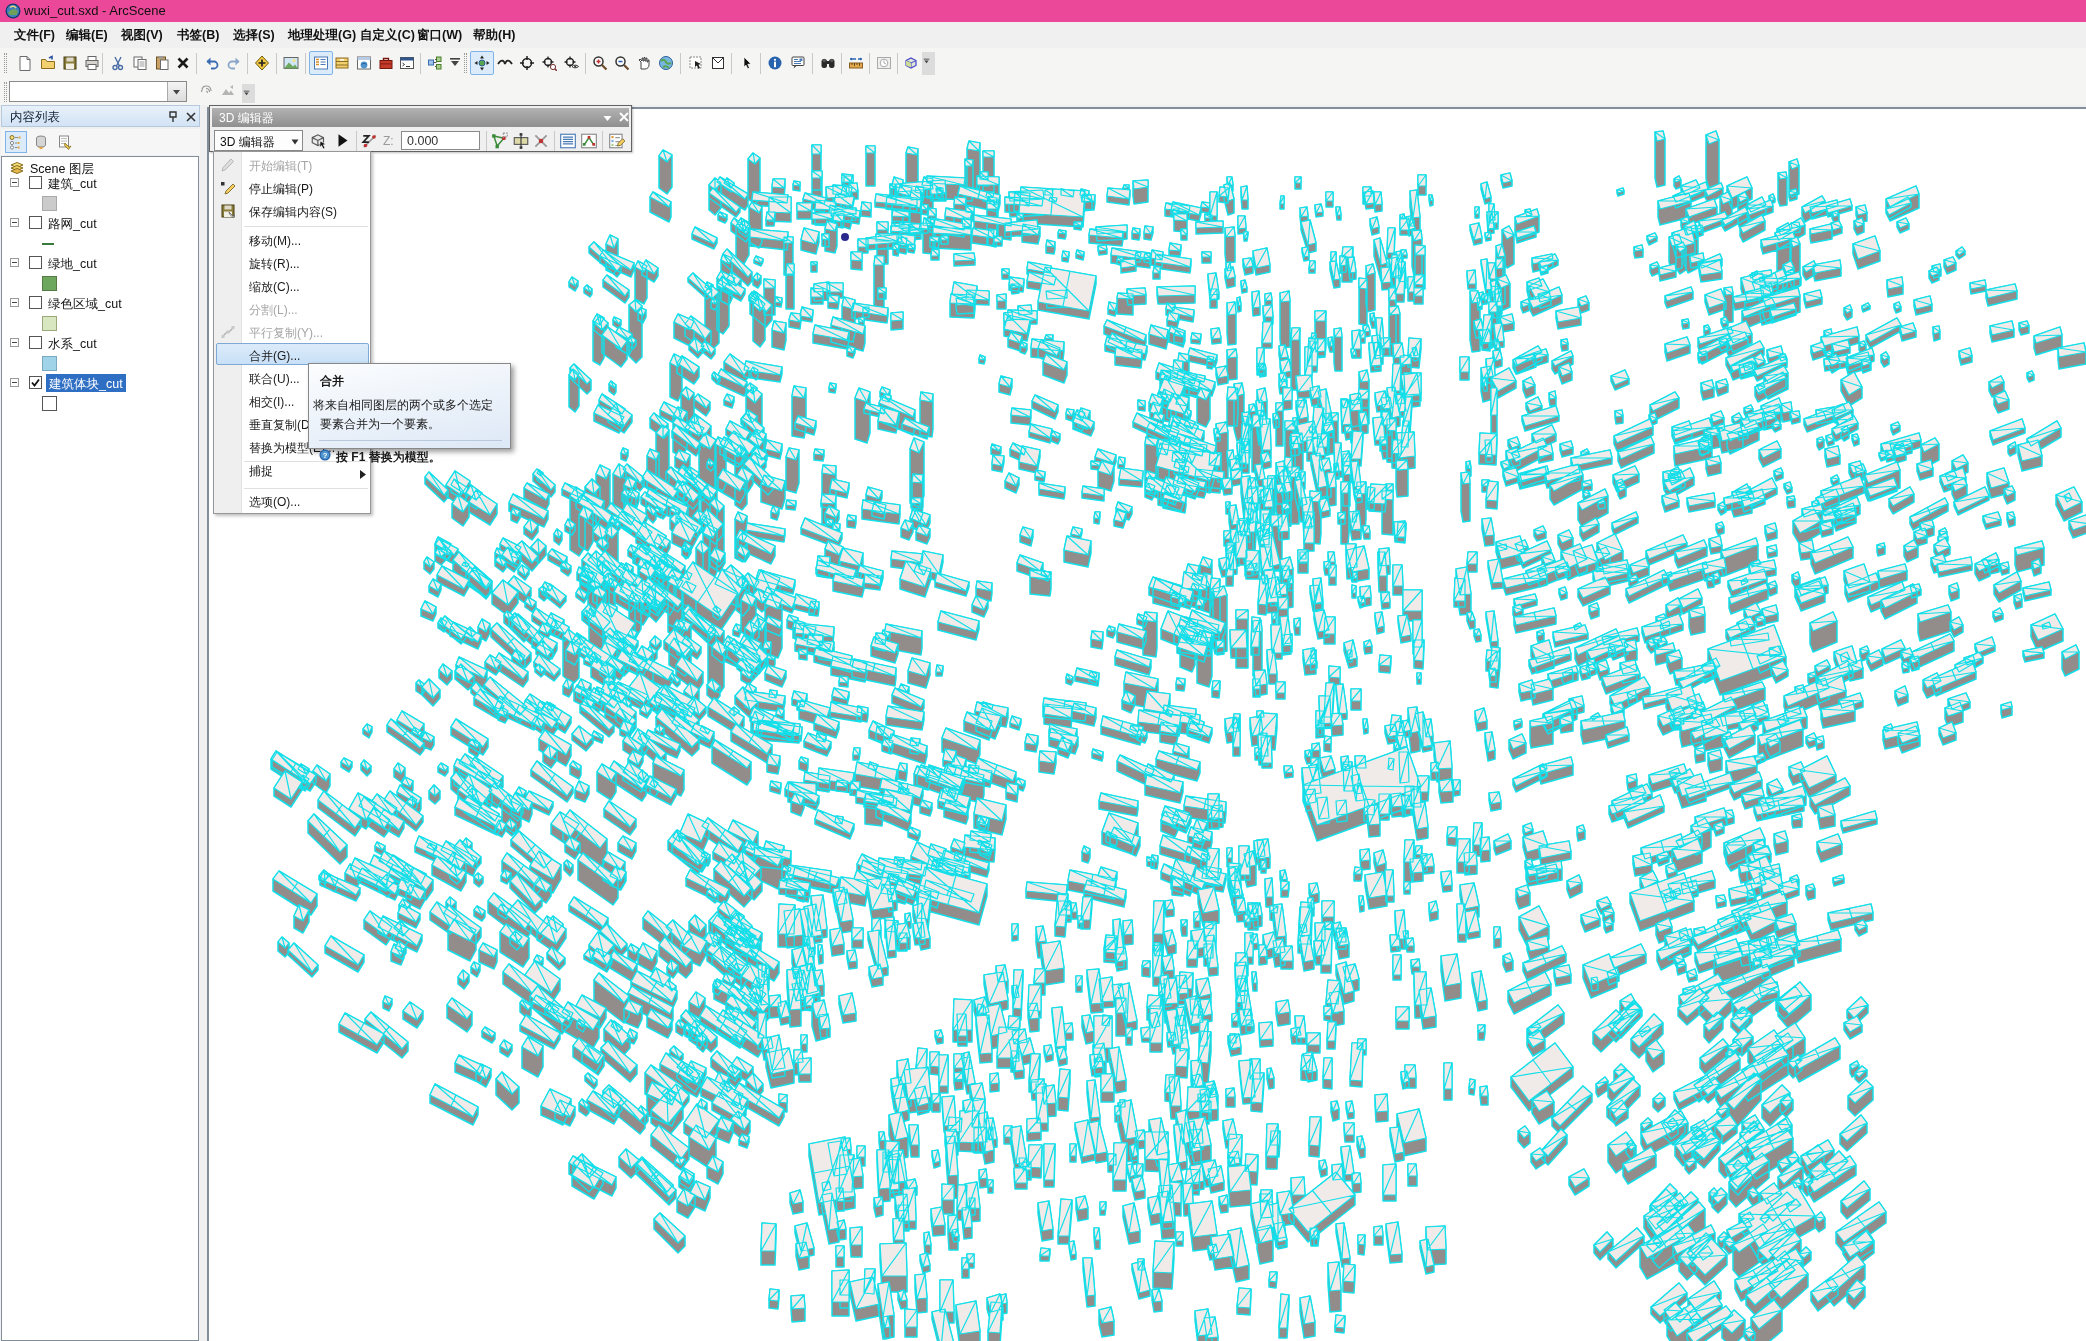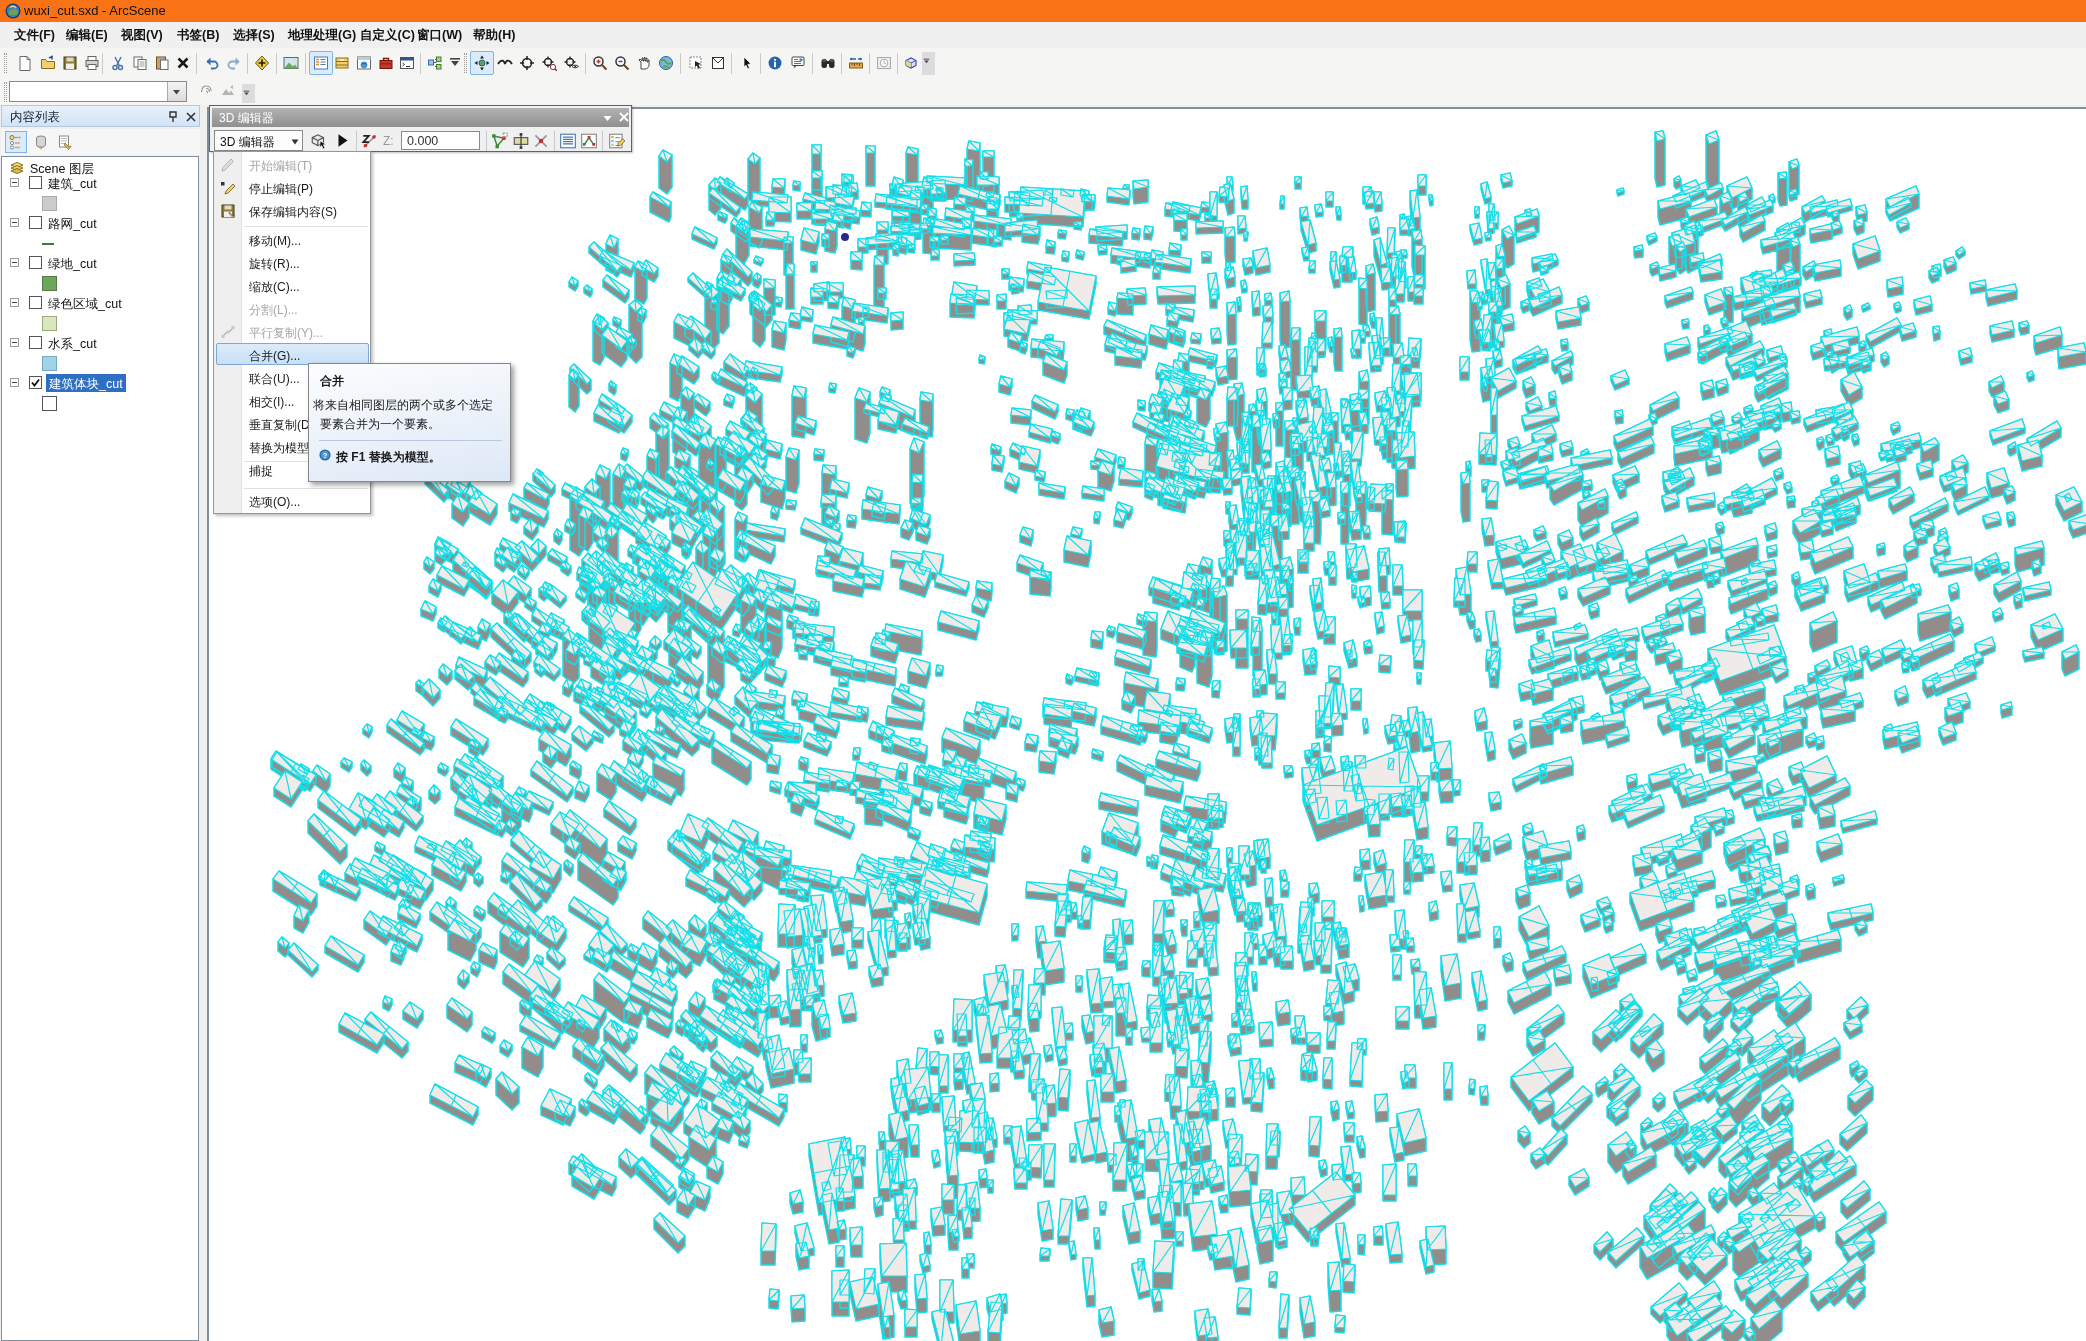--- a/index.html
+++ b/index.html
@@ -1,15 +1,15 @@
 <!DOCTYPE html>
 <html><head><meta charset="utf-8"><style>
 *{margin:0;padding:0;box-sizing:border-box}
 html,body{width:2086px;height:1341px;overflow:hidden;font-family:"Liberation Sans",sans-serif;background:#f0f0f0}
-#titlebar{position:absolute;left:0;top:0;width:2086px;height:22px;background:#f97316}
+#titlebar{position:absolute;left:0;top:0;width:2086px;height:22px;background:#ec4899}
 #titlebar span{position:absolute;left:24px;top:3px;font-size:13px;color:#111}
 #menubar{position:absolute;left:0;top:22px;width:2086px;height:26px;background:#f0f0f0;font-size:12.5px;color:#111}
 #menubar b{position:absolute;top:5px;font-weight:bold}
 #tb1{position:absolute;left:0;top:48px;width:2086px;height:30px;background:#f5f5f4}
 #tb2{position:absolute;left:0;top:78px;width:2086px;height:27px;background:#f5f5f4}
 .ic{position:absolute;top:7px;width:17px;height:17px}
 .sep1{position:absolute;top:5px;width:1px;height:21px;background:#c9c9c9}
 .selbox{position:absolute;top:3px;width:24px;height:24px;border:1px solid #7eb4ea;background:#dcebf9;border-radius:2px}
 .grip{position:absolute;width:3px;height:20px;border-left:1px dotted #9a9a9a;border-right:1px dotted #9a9a9a}
 #panel{position:absolute;left:0;top:105px;width:201px;height:1236px;background:#f0f0f0}
@@ -31,21 +31,21 @@
 .fico{position:absolute;top:26px;width:18px;height:18px}
 .fsep{position:absolute;top:25px;width:1px;height:20px;background:#c9c9c9}
 #zbox{position:absolute;left:191px;top:25px;width:79px;height:19px;background:#fff;border:1px solid #8a8a8a;font-size:12.5px;color:#333;padding:2px 0 0 5px}
 #menu{position:absolute;left:213px;top:151px;width:158px;height:363px;background:#fff;border:1px solid #979797;box-shadow:2px 2px 3px rgba(0,0,0,.25)}
 #menu .gut{position:absolute;left:0;top:0;width:28px;height:100%;background:#efefef;border-right:1px solid #e2e2e2}
 .mi{position:absolute;left:35px;font-size:12px;color:#1a1a1a;white-space:nowrap}
 .mi.dis{color:#a5a5a5}
 .msep{position:absolute;left:30px;width:124px;height:1px;background:#e0e0e0}
 #hl{position:absolute;left:2px;top:191px;width:153px;height:22px;border:1px solid #7da9d6;border-radius:2px;background:linear-gradient(#dcebfa,#c8e0f7)}
 .mico{position:absolute;left:6px;width:17px;height:17px}
-#tip{position:absolute;left:308px;top:363px;width:203px;height:119px;background:linear-gradient(169deg,#fcfdfe,#dde8f6);border:1px solid #888;box-shadow:3px 3px 5px rgba(0,0,0,.38);font-size:12px;color:#1a1a1a}
+#tip{position:absolute;left:308px;top:363px;width:203px;height:86px;background:linear-gradient(169deg,#fcfdfe,#dde8f6);border:1px solid #888;box-shadow:3px 3px 5px rgba(0,0,0,.38);font-size:12px;color:#1a1a1a}
 #tip b.h{position:absolute;left:11px;top:9px;font-size:12px}
 #tip .l1{position:absolute;left:4px;top:33px;white-space:nowrap}
 #tip .l2{position:absolute;left:11px;top:52px;white-space:nowrap}
 #tip .hr{position:absolute;left:10px;top:76px;width:183px;height:1px;background:#b9c8dc}
 #tip .f1{position:absolute;left:27px;top:85px;font-weight:bold}
 </style></head><body>
 <div id="titlebar">
     <svg style="position:absolute;left:5px;top:3px" width="16" height="16" viewBox="0 0 16 16">
       <circle cx="8" cy="8" r="7.5" fill="#123a6b"></circle>
       <circle cx="8" cy="8" r="6.2" fill="#3f7fbf"></circle>

